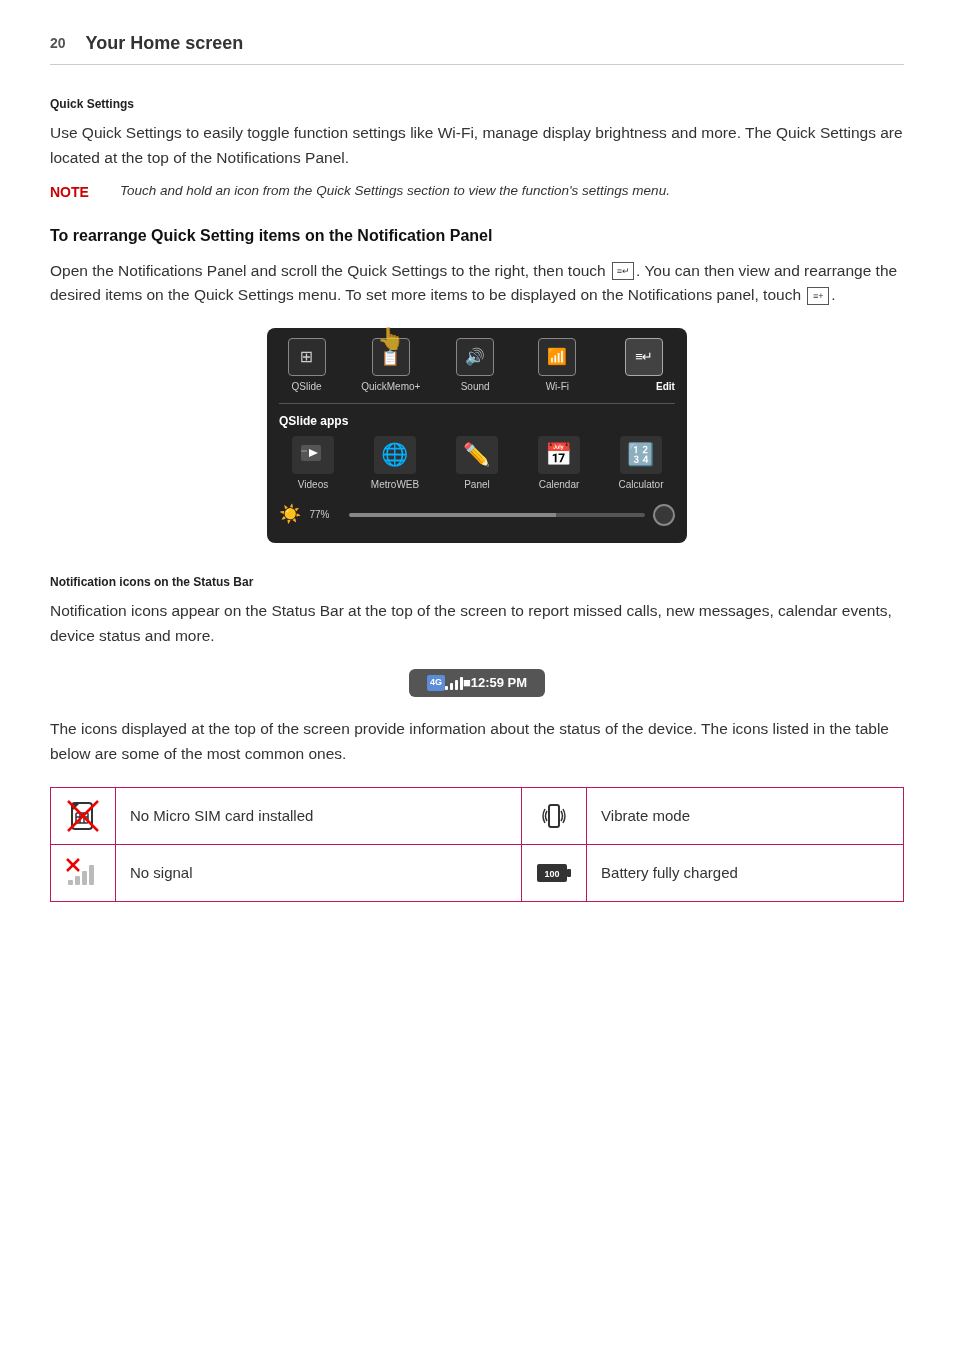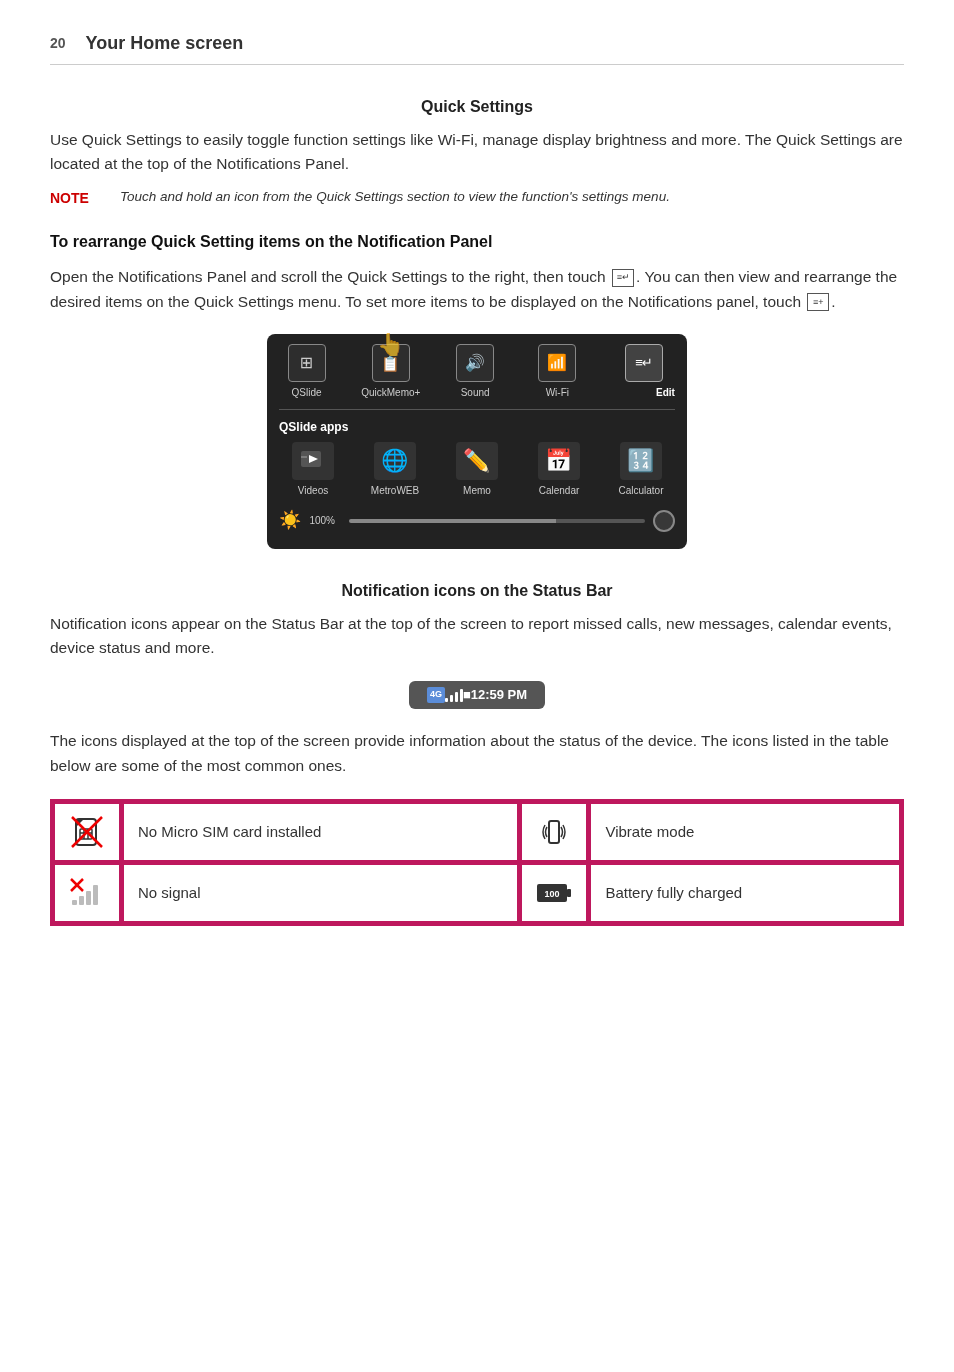--- a/index.html
+++ b/index.html
@@ -27,26 +27,25 @@
       margin-right: 20px;
       font-weight: bold;
     }
     .page-title {
       font-size: 18px;
       color: #333;
       font-weight: bold;
     }
 
     .section-title {
-      font-size: 16px;
+      font-size: 12px;
       font-weight: bold;
       margin-bottom: 8px;
       margin-top: 24px;
       color: #222;
-      text-align: center;
     }
 
     .section-subtitle {
       font-size: 16px;
       font-weight: bold;
       margin-bottom: 10px;
       margin-top: 20px;
       color: #111;
     }
 
@@ -263,21 +262,21 @@
     }
 
     
     .icons-table {
       border-collapse: collapse;
       width: 100%;
       margin-top: 20px;
       border: 1px solid #ccc;
     }
     .icons-table td {
-      border: 5px solid #be185d;
+      border: 1px solid #be185d;
       padding: 10px 14px;
       font-size: 15px;
       vertical-align: middle;
     }
     .icon-cell {
       width: 52px;
       text-align: center;
     }
     .icon-img {
       width: 36px;
@@ -354,35 +353,35 @@
             </svg>
           </div>
           <span>Videos</span>
         </div>
         <div class="qs-app-item">
           <div class="qs-app-icon" style="font-size:22px;">🌐</div>
           <span>MetroWEB</span>
         </div>
         <div class="qs-app-item">
           <div class="qs-app-icon" style="font-size:22px;">✏️</div>
-          <span>Memo</span>
+          <span>Panel</span>
         </div>
         <div class="qs-app-item">
           <div class="qs-app-icon" style="font-size:22px;">📅</div>
           <span>Calendar</span>
         </div>
         <div class="qs-app-item">
           <div class="qs-app-icon" style="font-size:22px;">🔢</div>
           <span>Calculator</span>
         </div>
       </div>
 
       <div class="qs-bottom-row">
         <span class="qs-brightness-icon">☀️</span>
-        <span class="qs-brightness-label">100%</span>
+        <span class="qs-brightness-label">77%</span>
         <div class="qs-brightness-bar"></div>
         <div class="qs-circle"></div>
       </div>
     </div>
   </div>
 </div>
 
 <div>
   <div class="section-title">Notification icons on the Status Bar</div>
   <p class="body-text">Notification icons appear on the Status Bar at the top of the screen to report missed calls, new messages, calendar events, device status and more.</p>

